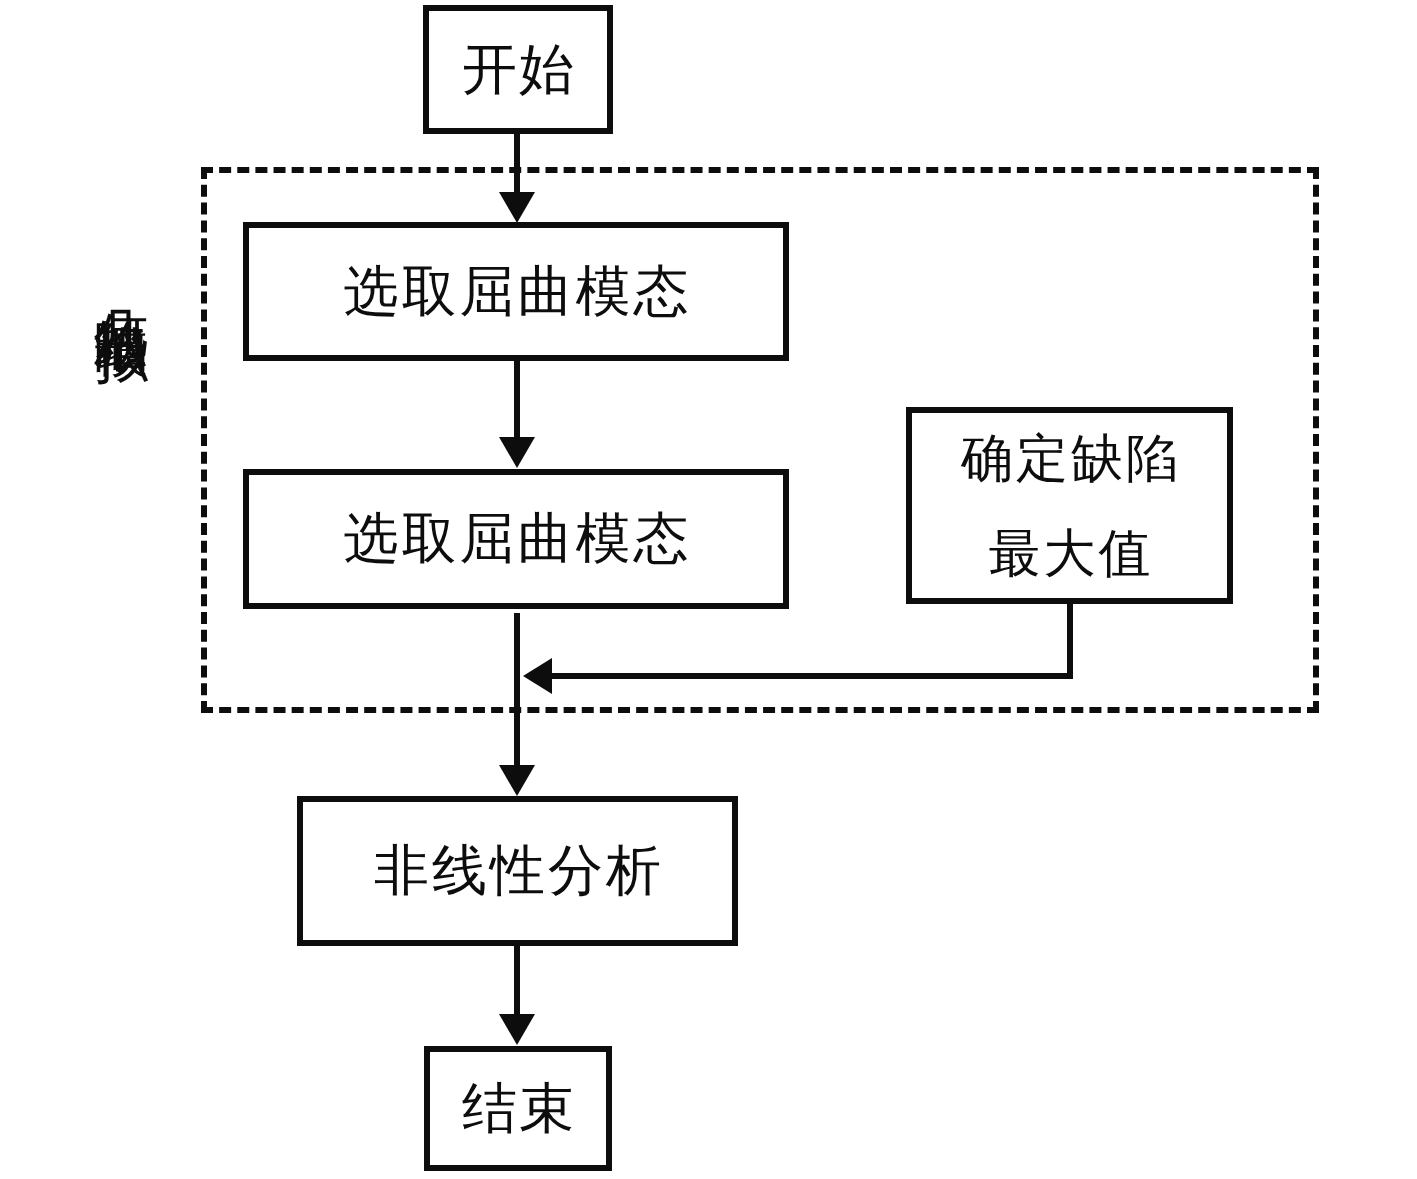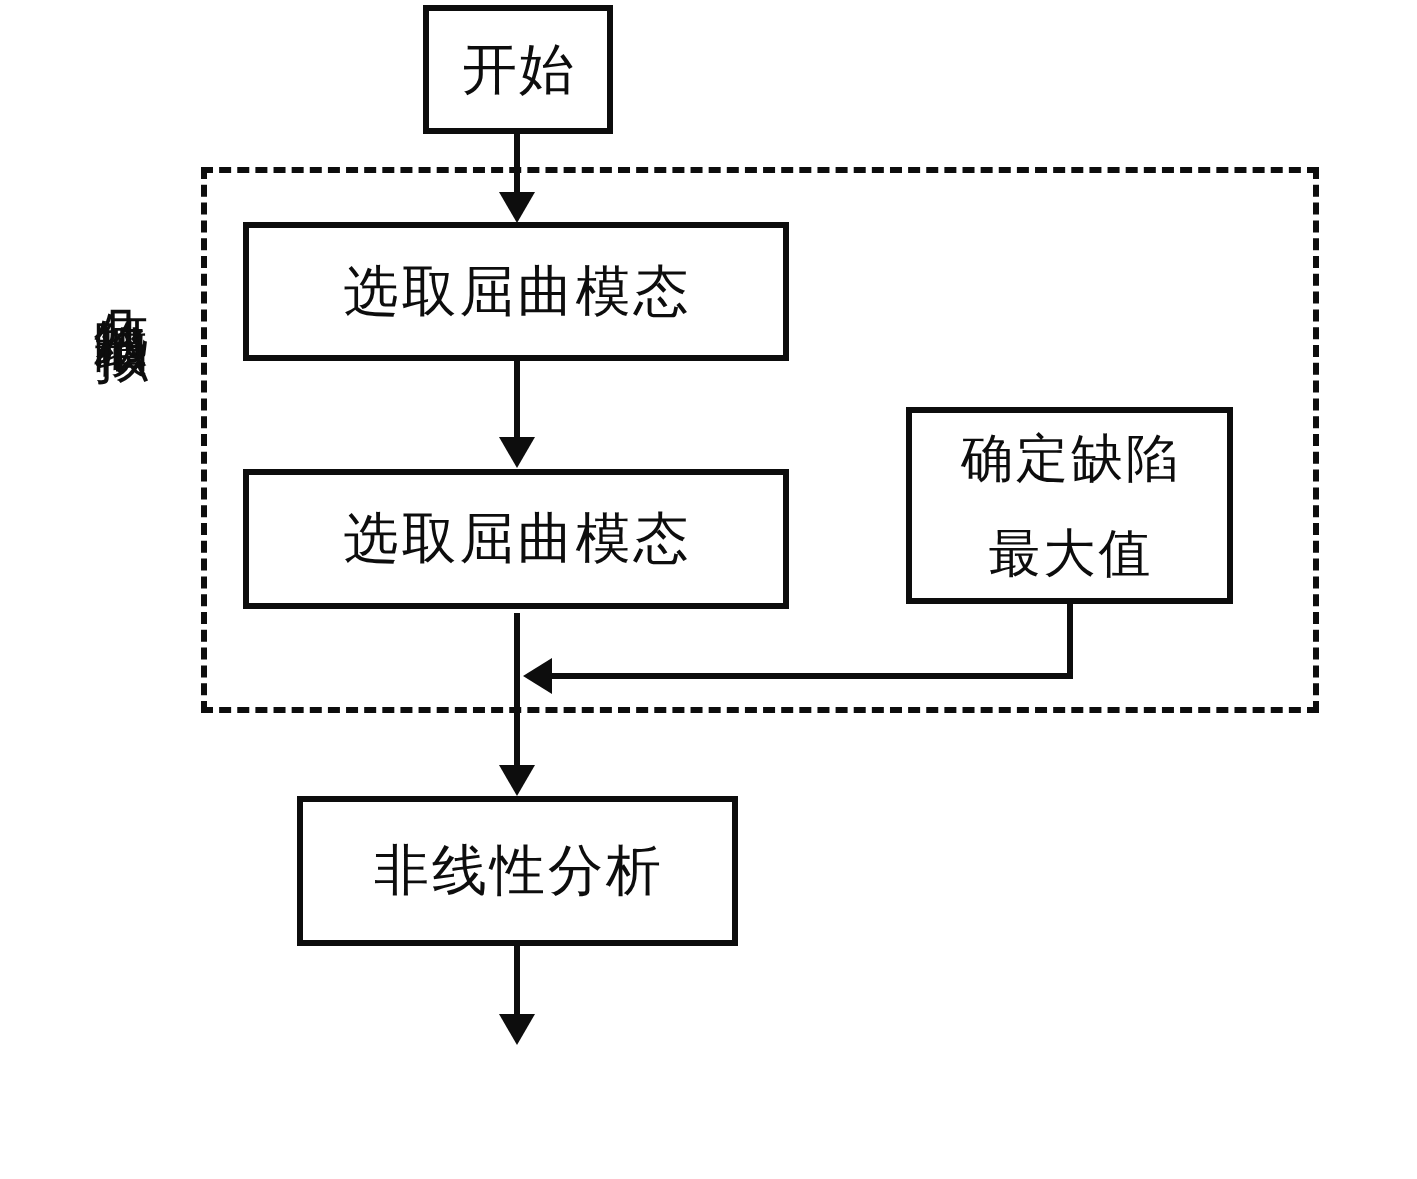--- a/index.html
+++ b/index.html
@@ -115,14 +115,17 @@
 
   <div class="node node-defect">
     <span class="label">确定缺陷</span>
     <span class="label">最大值</span>
   </div>
 
   <div class="node node-nonlin">
     <span class="label">非线性分析</span>
   </div>
 
+  <div class="node node-end">
+    <span class="label">结束</span>
+  </div>
 
 </div>
 
 </body></html>

